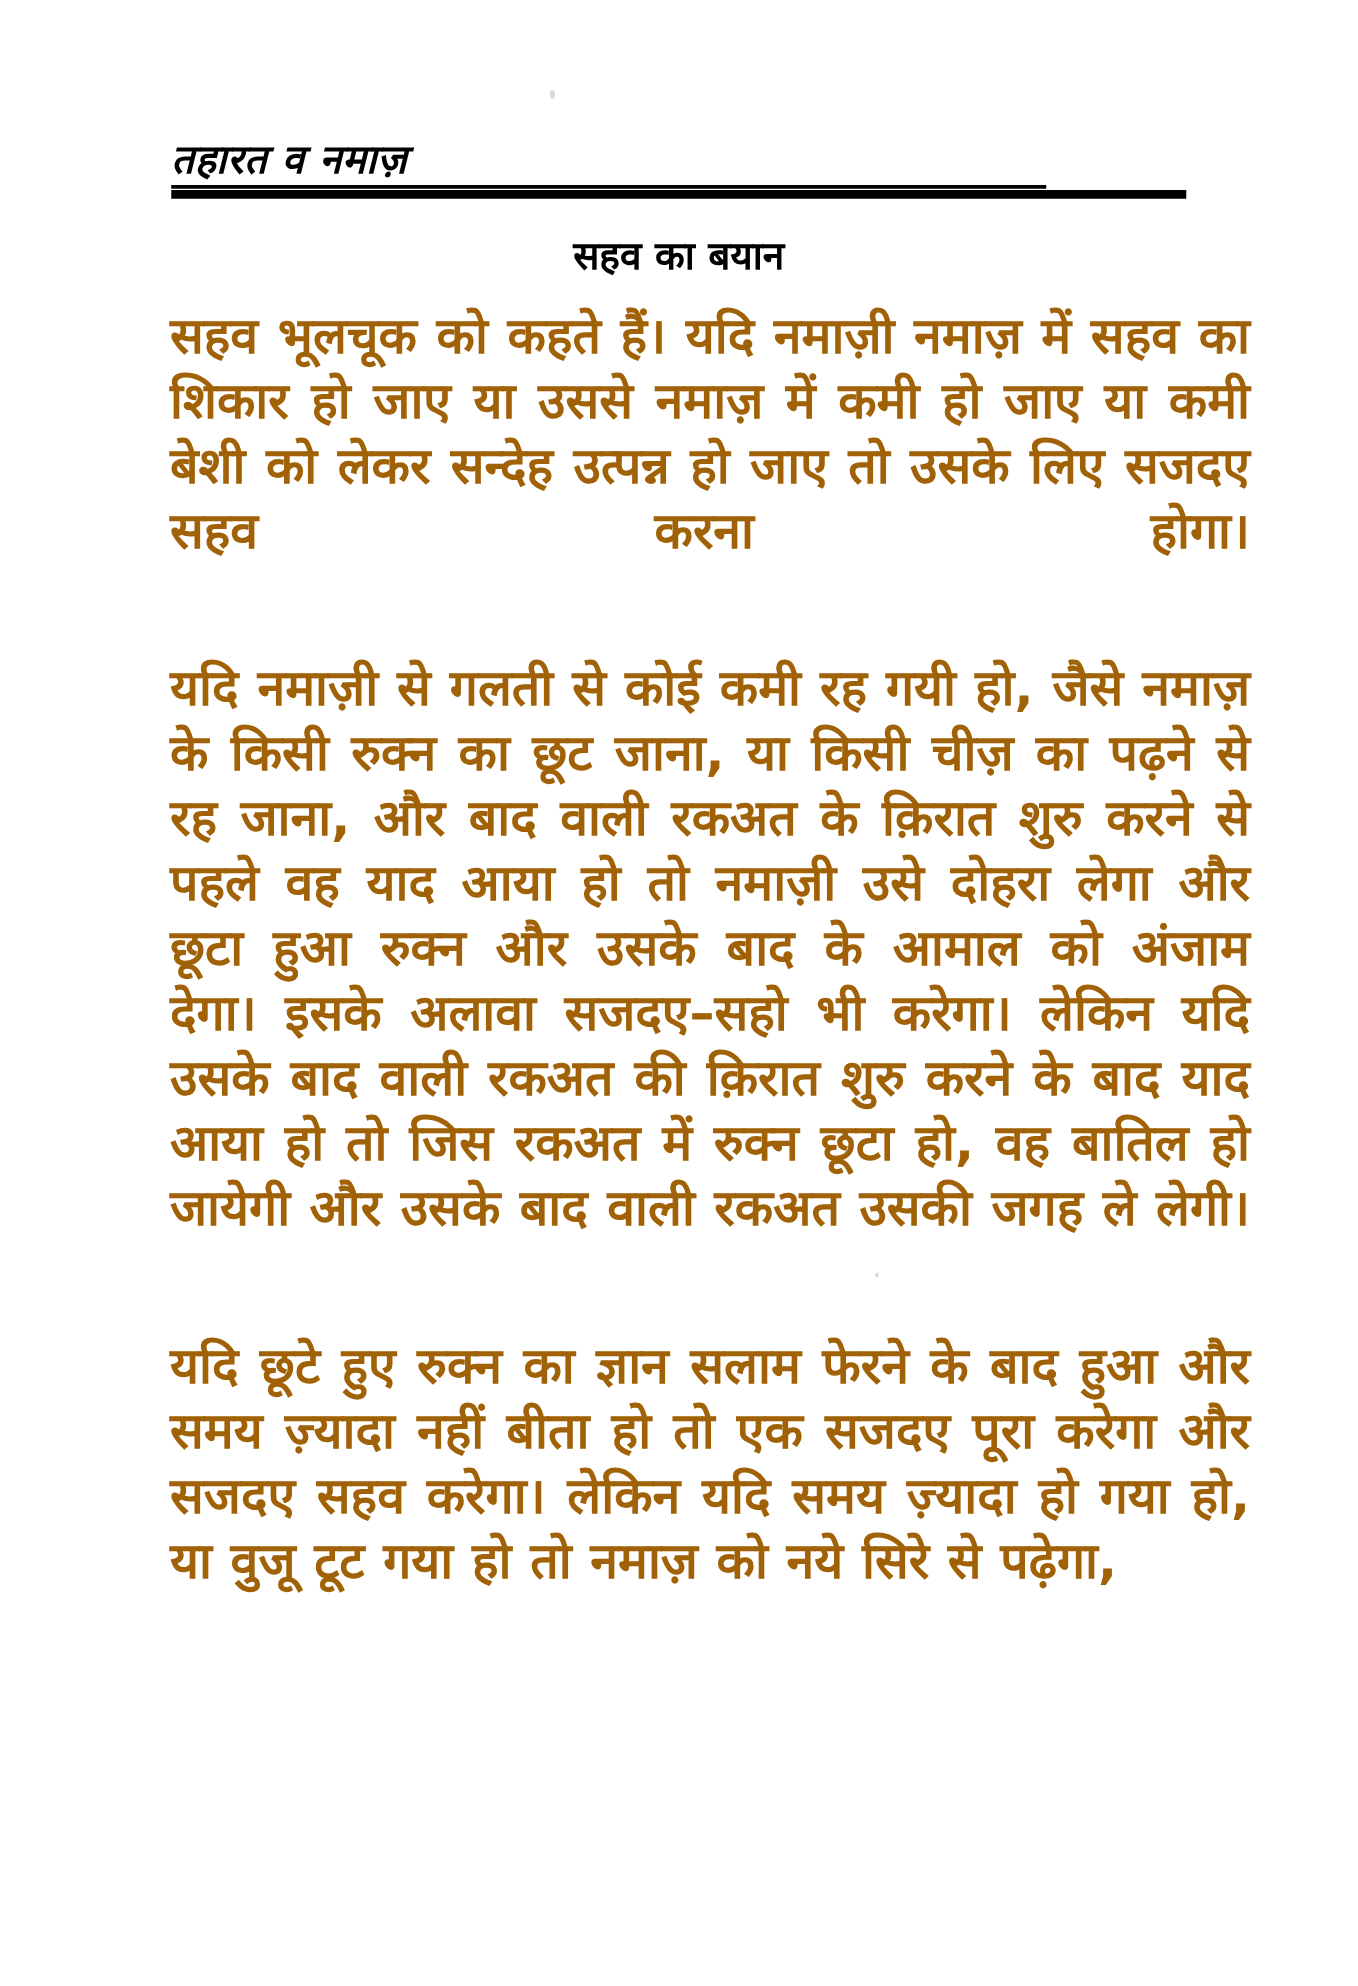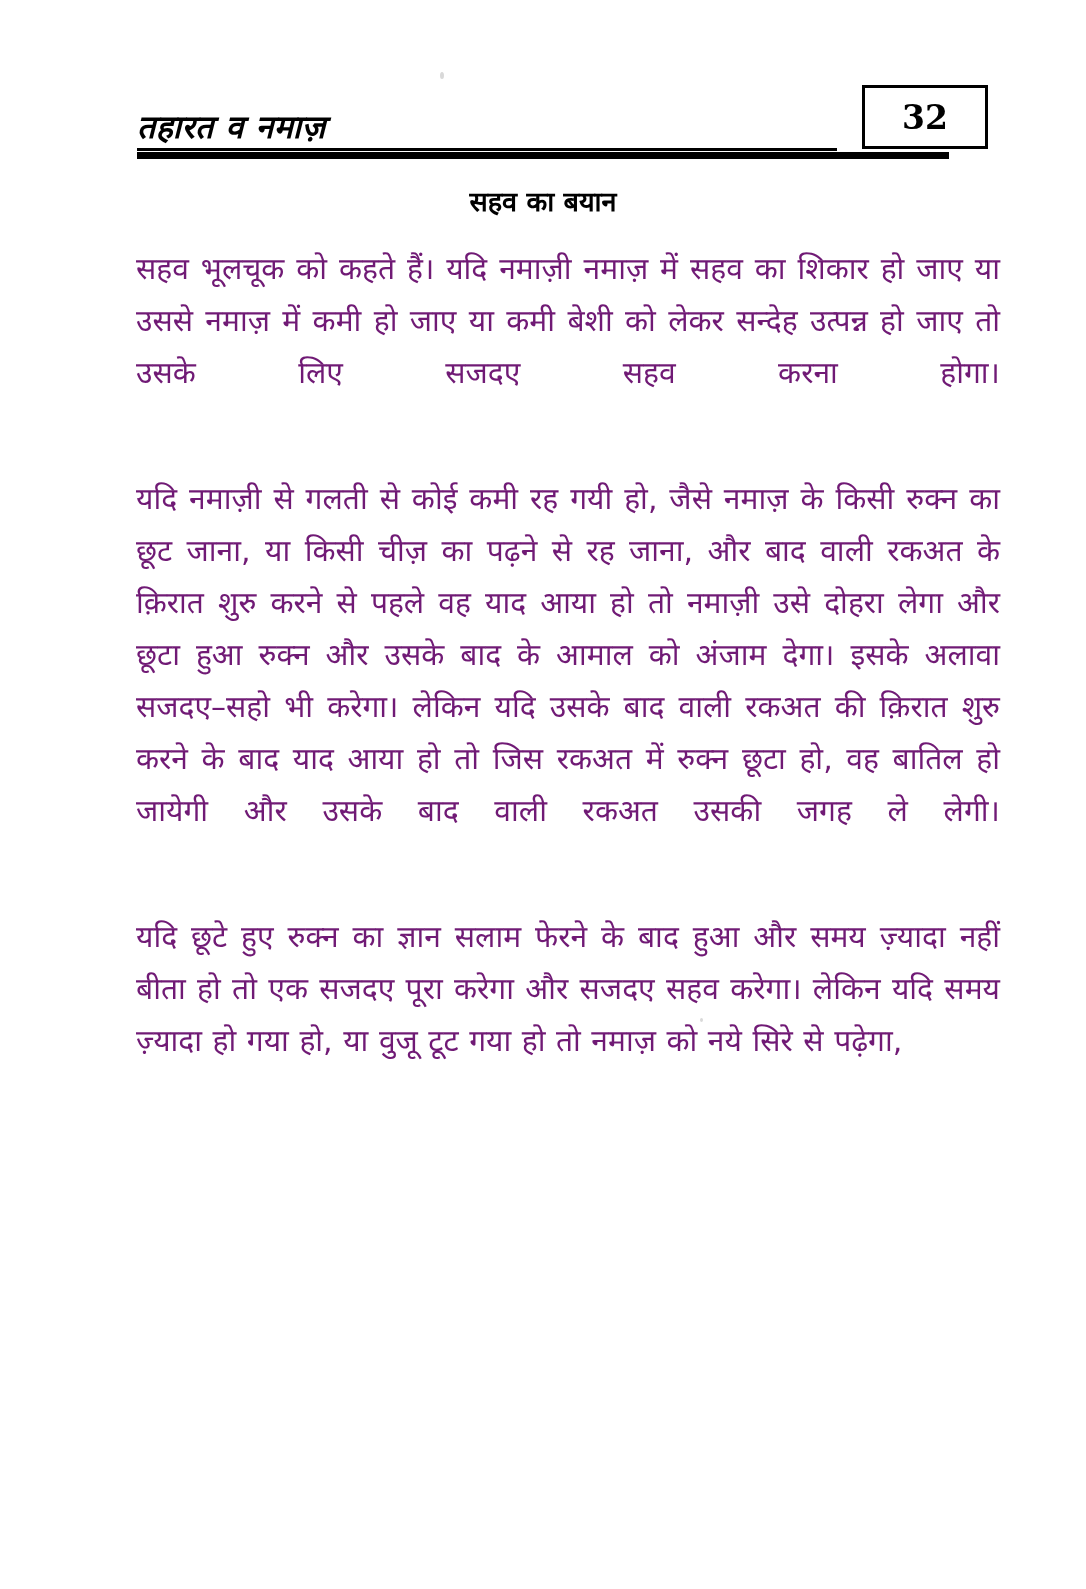--- a/index.html
+++ b/index.html
@@ -74,42 +74,43 @@
   }
 
   
   .section-title {
     position: absolute;
     left: 0;
     top: 182px;
     width: 1086px;
     text-align: center;
     font-family: "DejaVu Sans", sans-serif;
-    font-size: 27px;
+    font-size: 31px;
     font-weight: bold;
     color: #000;
   }
 
   
   .body-col {
     position: absolute;
     left: 136px;
     top: 243px;
     width: 864px;
   }
   .para {
     margin: 0 0 22px 0;
     font-family: "DejaVu Sans", sans-serif;
-    font-size: 30px;
+    font-size: 40px;
     line-height: 52px;
-    color: #701a75;
+    color: #a16207;
     text-align: justify;
     text-justify: inter-word;
     word-spacing: 1px;
     hyphens: none;
+    font-weight: bold;
   }
   .para:last-child {
     margin-bottom: 0;
   }
   
   .para.just::after {
     content: "";
     display: inline-block;
     width: 100%;
   }
@@ -129,23 +130,20 @@
 <body>
 
 <div class="page">
 
   <div class="header-zone">
     <div class="running-head">तहारत व नमाज़</div>
 
     <div class="rule-thin"></div>
     <div class="rule-thick"></div>
 
-    <div class="page-num-box">
-      <span class="page-num">32</span>
-    </div>
   </div>
 
   <div class="section-title">सहव का बयान</div>
 
   <div class="body-col">
     <p class="para just">सहव भूलचूक को कहते हैं। यदि नमाज़ी नमाज़ में सहव का शिकार हो जाए या उससे नमाज़ में कमी हो जाए या कमी बेशी को लेकर सन्देह उत्पन्न हो जाए तो उसके लिए सजदए सहव करना होगा।</p>
     <p class="para just">यदि नमाज़ी से गलती से कोई कमी रह गयी हो, जैसे नमाज़ के किसी रुक्न का छूट जाना, या किसी चीज़ का पढ़ने से रह जाना, और बाद वाली रकअत के क़िरात शुरु करने से पहले वह याद आया हो तो नमाज़ी उसे दोहरा लेगा और छूटा हुआ रुक्न और उसके बाद के आमाल को अंजाम देगा। इसके अलावा सजदए–सहो भी करेगा। लेकिन यदि उसके बाद वाली रकअत की क़िरात शुरु करने के बाद याद आया हो तो जिस रकअत में रुक्न छूटा हो, वह बातिल हो जायेगी और उसके बाद वाली रकअत उसकी जगह ले लेगी।</p>
     <p class="para just last-ragged">यदि छूटे हुए रुक्न का ज्ञान सलाम फेरने के बाद हुआ और समय ज़्यादा नहीं बीता हो तो एक सजदए पूरा करेगा और सजदए सहव करेगा। लेकिन यदि समय ज़्यादा हो गया हो, या वुजू टूट गया हो तो नमाज़ को नये सिरे से पढ़ेगा,</p>
   </div>
 

